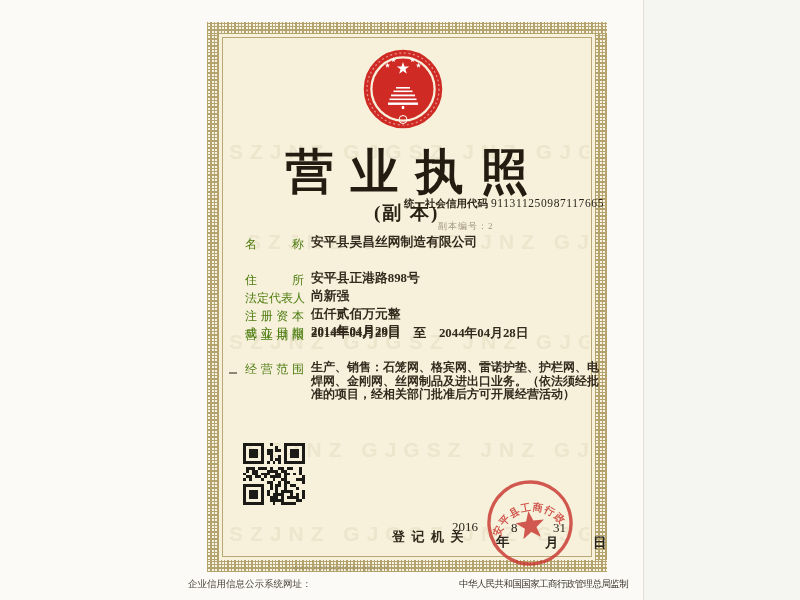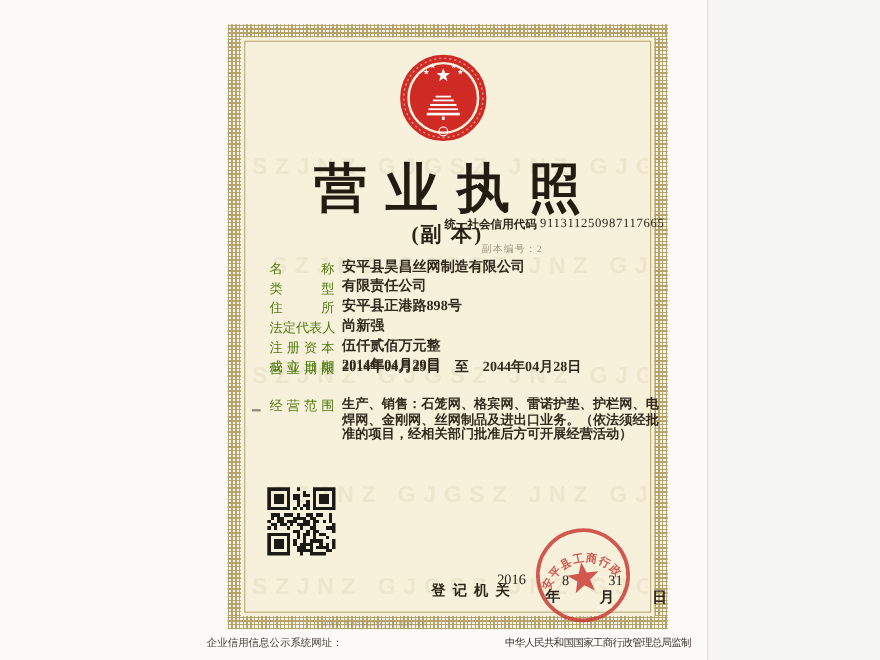--- a/index.html
+++ b/index.html
@@ -101,23 +101,20 @@
   </svg>
 
   <div class="title">营业执照</div>
   <div class="copy-serial">副本编号：2</div>
   <div class="copy-label">(副  本)</div>
   <div class="credit-label">统一社会信用代码</div>
   <div class="credit-code">911311250987117665</div>
 
   <div class="field-row" style="top:236px">
     <span class="flabel">名称</span><span class="fvalue">安平县昊昌丝网制造有限公司</span>
-  </div>
-  <div class="field-row" style="top:254px">
-    <span class="flabel">类型</span><span class="fvalue">有限责任公司</span>
   </div>
   <div class="field-row" style="top:272px">
     <span class="flabel">住所</span><span class="fvalue">安平县正港路898号</span>
   </div>
   <div class="field-row" style="top:290px">
     <span class="flabel">法定代表人</span><span class="fvalue">尚新强</span>
   </div>
   <div class="field-row" style="top:308px">
     <span class="flabel">注册资本</span><span class="fvalue">伍仟贰佰万元整</span>
   </div>

